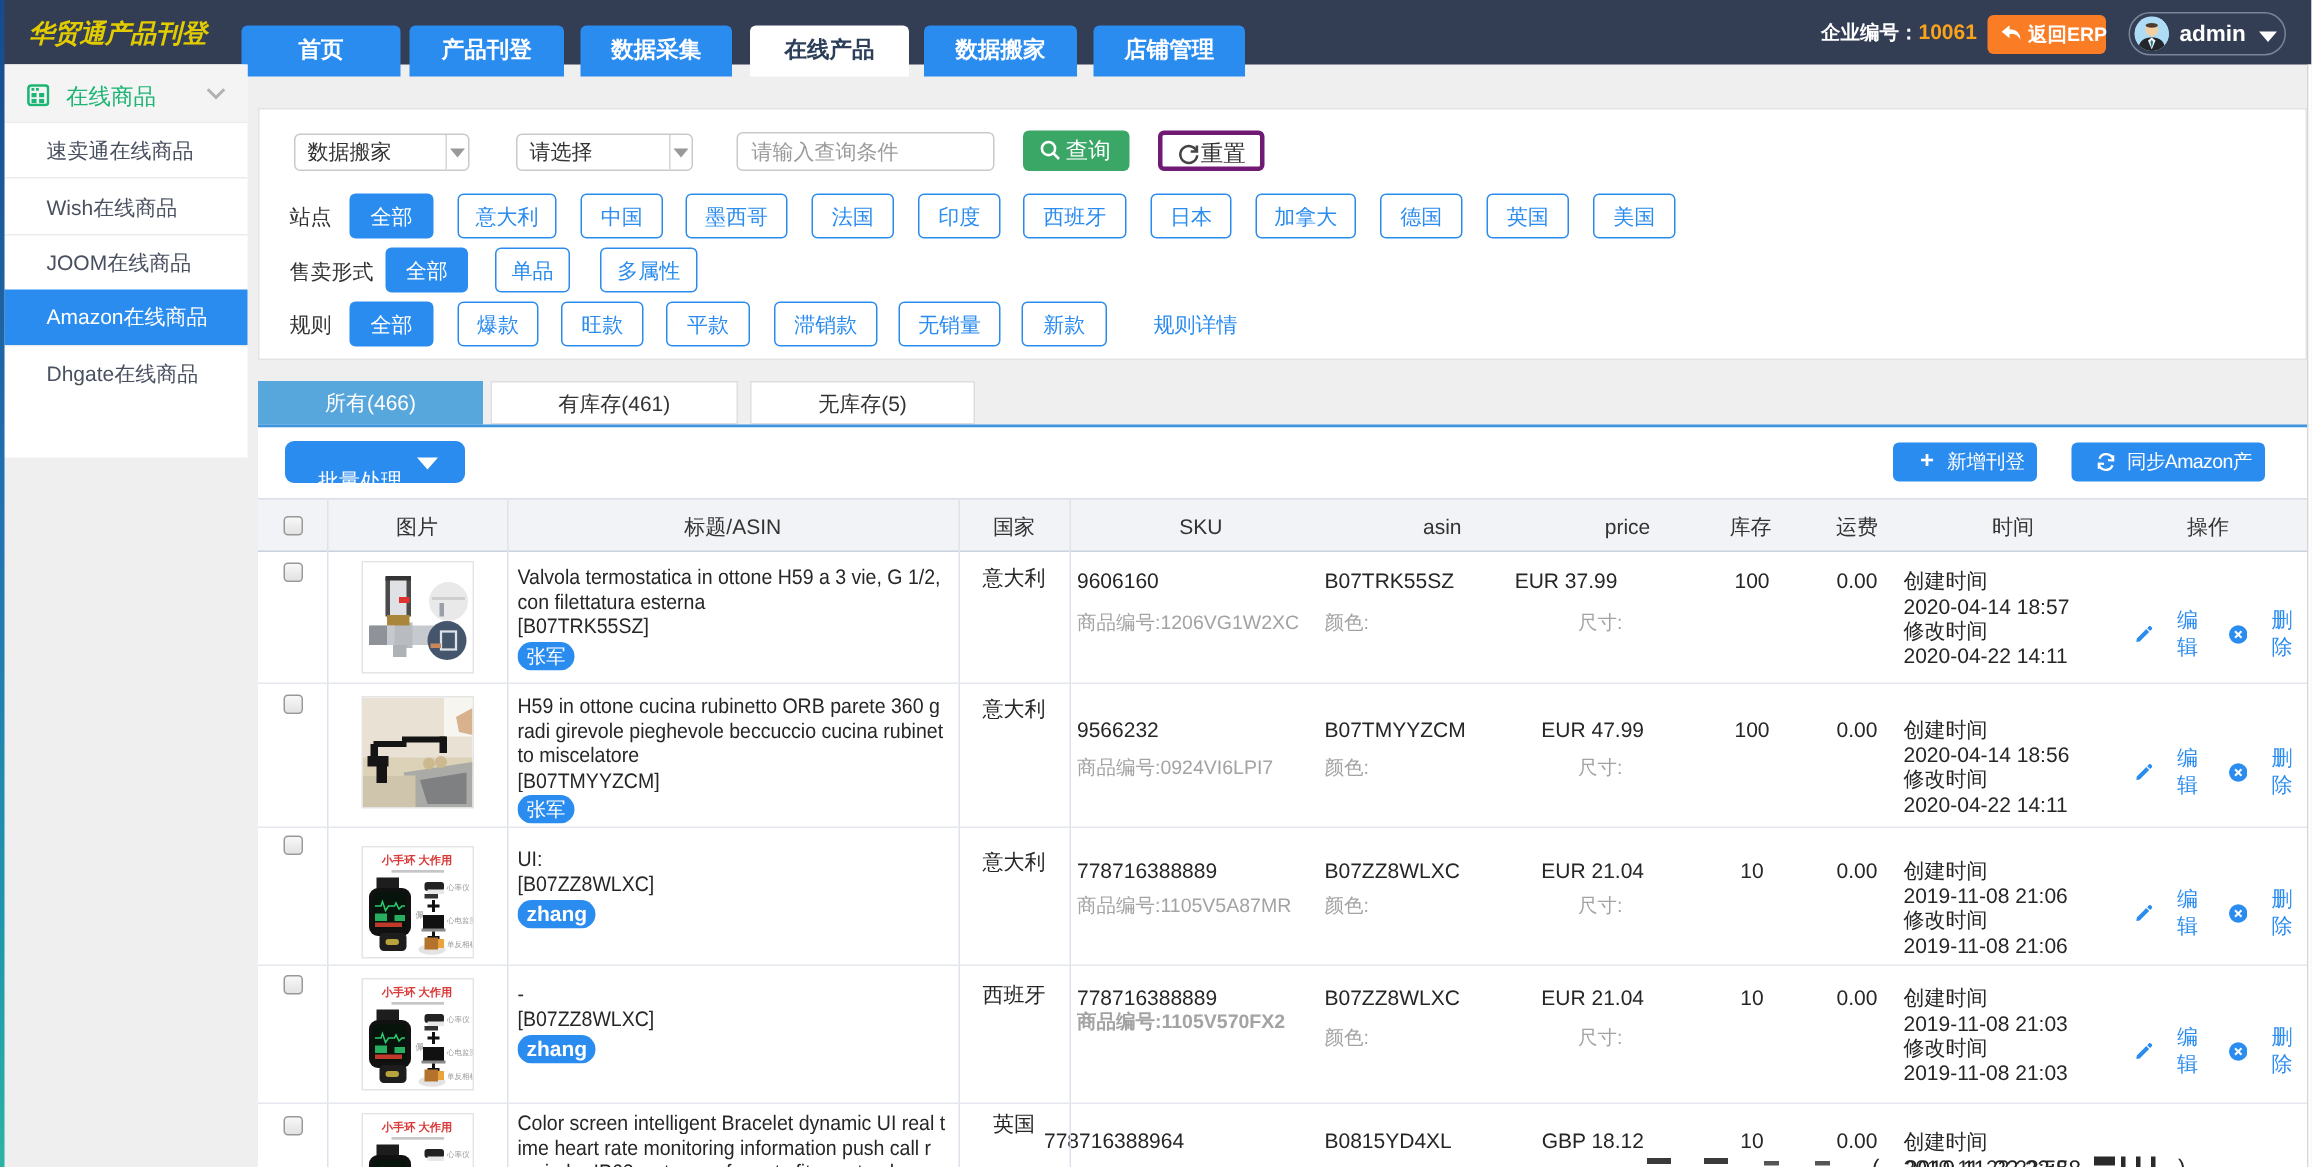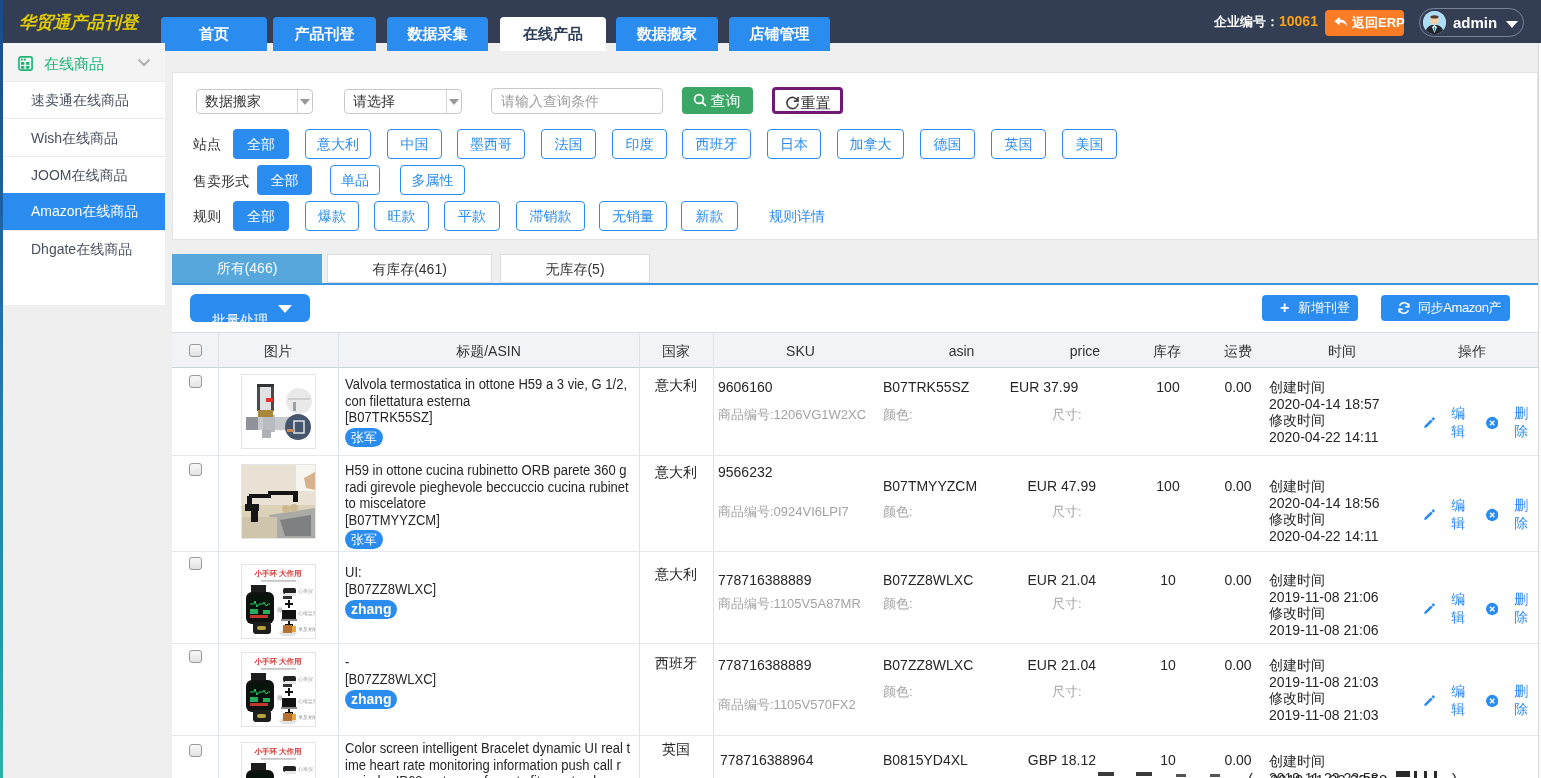--- a/index.html
+++ b/index.html
@@ -308,21 +308,21 @@
     <circle cx="52" cy="43" r="4" fill="#cdb98f"></circle>
   </svg></div>
   <div class="title" style="top:6px;">
     <div>H59 in ottone cucina rubinetto ORB parete 360 g</div>
     <div>radi girevole pieghevole beccuccio cucina rubinet</div>
     <div>to miscelatore</div>
     <div>[B07TMYYZCM]</div>
     <span class="pill">张军</span>
   </div>
   <div class="country" style="top:8px;">意大利</div>
-  <div class="c1" style="left:546px;top:8px;">9566232</div>
+  <div class="c1" style="left:546px;top:22px;">9566232</div>
   <div class="c2" style="left:546px;top:47px;">商品编号:0924VI6LPI7</div>
   <div class="c1" style="left:711px;top:22px;">B07TMYYZCM</div>
   <div class="c2" style="left:711px;top:47px;">颜色:</div>
   <div class="c1" style="left:820px;top:22px;width:104px;text-align:right;">EUR 47.99</div>
   <div class="c2" style="left:880px;top:47px;">尺寸:</div>
   <div class="c1" style="left:966px;top:22px;width:60px;text-align:center;">100</div>
   <div class="c1" style="left:1036px;top:22px;width:60px;text-align:center;">0.00</div>
   <div class="tm" style="top:22px;">创建时间<br>2020-04-14 18:56<br>修改时间<br>2020-04-22 14:11</div>
   <div class="op" style="top:41px;">
       <svg width="14" height="14" viewBox="0 0 16 16">
@@ -425,21 +425,21 @@
     <text x="56" y="50" font-size="5" fill="#999">心电监测仪</text>
     <text x="56" y="66" font-size="5" fill="#999">单反相机包</text>
   </svg></div>
   <div class="title" style="top:10px;">
     <div>-</div>
     <div>[B07ZZ8WLXC]</div>
     <span class="pill2">zhang</span>
   </div>
   <div class="country" style="top:11px;">西班牙</div>
   <div class="c1" style="left:546px;top:13px;">778716388889</div>
-  <div class="c2" style="left:546px;top:52px;">商品编号:1105V570FX2</div>
+  <div class="c2" style="left:546px;top:28px;font-weight:bold;">商品编号:1105V570FX2</div>
   <div class="c1" style="left:711px;top:13px;">B07ZZ8WLXC</div>
   <div class="c2" style="left:711px;top:39px;">颜色:</div>
   <div class="c1" style="left:820px;top:13px;width:104px;text-align:right;">EUR 21.04</div>
   <div class="c2" style="left:880px;top:39px;">尺寸:</div>
   <div class="c1" style="left:966px;top:13px;width:60px;text-align:center;">10</div>
   <div class="c1" style="left:1036px;top:13px;width:60px;text-align:center;">0.00</div>
   <div class="tm" style="top:13px;">创建时间<br>2019-11-08 21:03<br>修改时间<br>2019-11-08 21:03</div>
   <div class="op" style="top:39px;">
       <svg width="14" height="14" viewBox="0 0 16 16">
         <path fill="#2b8cf0" d="M2 11.5 L10.2 3.3 L12.7 5.8 L4.5 14 L1.6 14.5 Z M11 2.5 L12.6 0.9 C13 0.5 13.6 0.5 14 0.9 L15.1 2 C15.5 2.4 15.5 3 15.1 3.4 L13.5 5 Z"></path>
@@ -467,21 +467,21 @@
     <rect x="43" y="28" width="11" height="3" fill="#e8e8e8"></rect>
     <path d="M43 39 h8 M47 35 v8" stroke="#111" stroke-width="2"></path>
     <text x="56" y="28" font-size="5" fill="#999">心率仪</text>
   </svg></div>
   <div class="title" style="top:4px;">
     <div>Color screen intelligent Bracelet dynamic UI real t</div>
     <div>ime heart rate monitoring information push call r</div>
     <div>eminder IP68 waterproof sports fitness tracker</div>
   </div>
   <div class="country" style="top:5px;">英国</div>
-  <div class="c1" style="left:548px;top:16px;">778716388964</div>
+  <div class="c1" style="left:524px;top:16px;">778716388964</div>
   <div class="c1" style="left:711px;top:16px;">B0815YD4XL</div>
   <div class="c1" style="left:820px;top:16px;width:104px;text-align:right;">GBP 18.12</div>
   <div class="c1" style="left:966px;top:16px;width:60px;text-align:center;">10</div>
   <div class="c1" style="left:1036px;top:16px;width:60px;text-align:center;">0.00</div>
   <div class="tm" style="top:17px;">创建时间<br>2019-11-22 22:58</div>
 </div>
 
 <div class="abs" style="left:1538px;top:43px;width:1px;height:735px;background:#d6d6d6;z-index:8;"></div>
 <div class="abs" style="left:1539px;top:43px;width:2px;height:735px;background:#fdfdfd;z-index:8;"></div>
 

